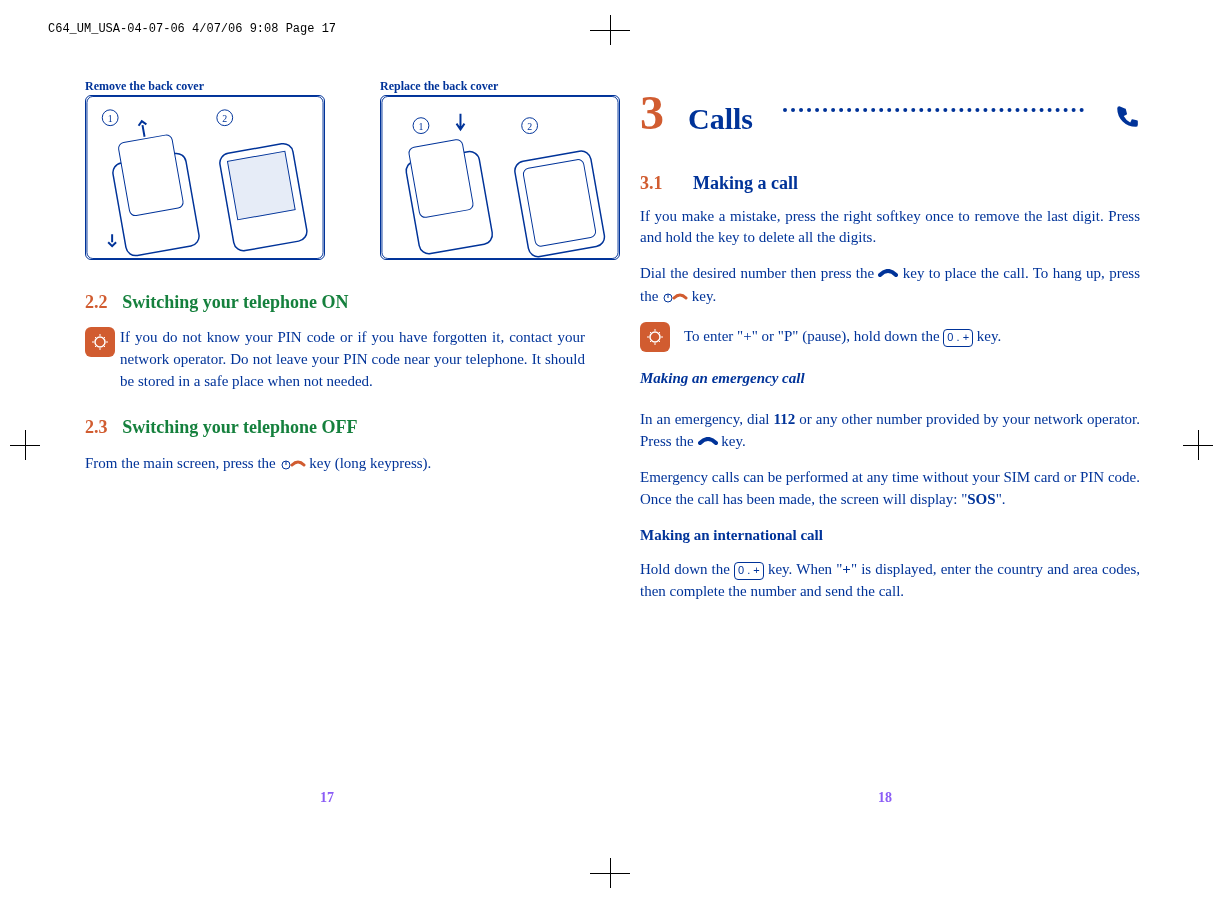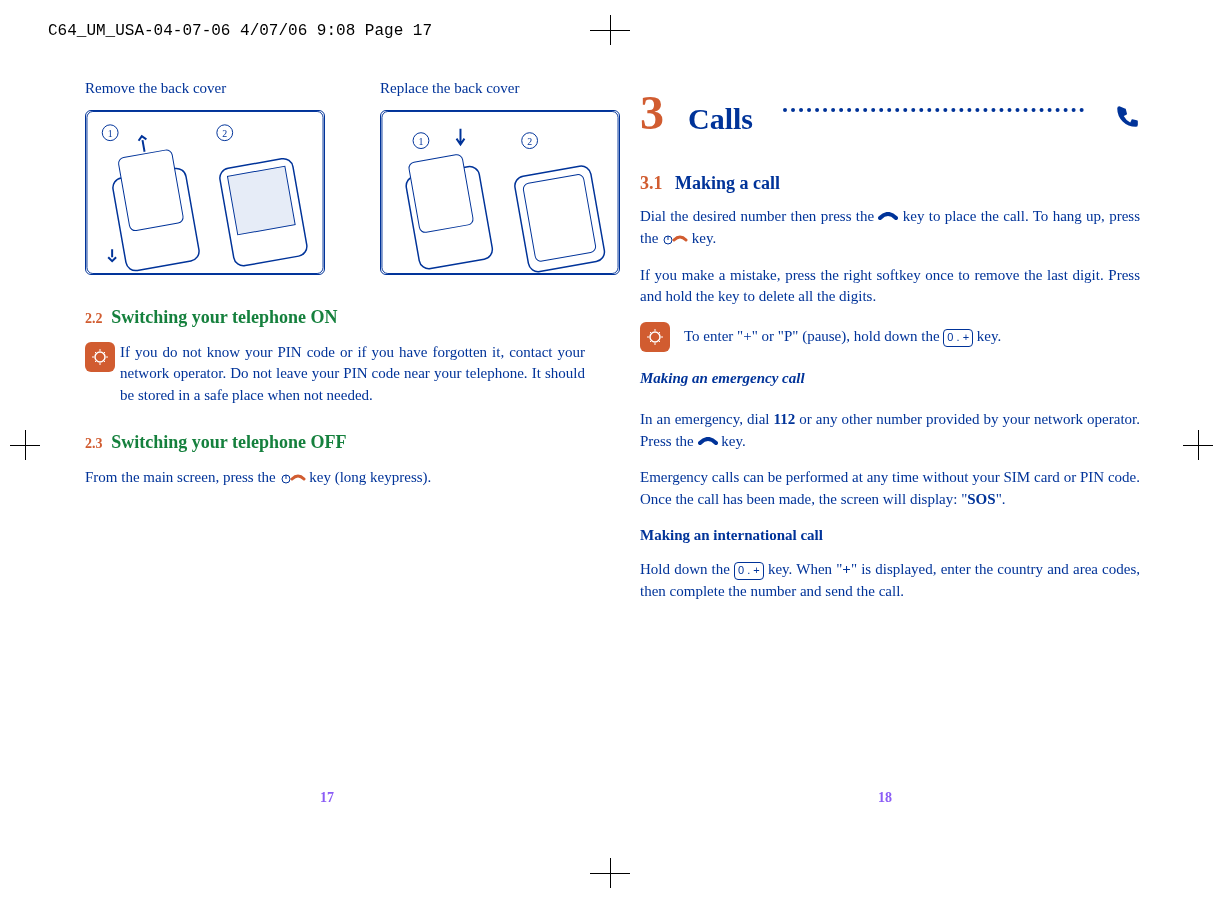--- a/index.html
+++ b/index.html
@@ -8,21 +8,21 @@
     background: #fff;
     width: 1223px;
     height: 898px;
     position: relative;
   }
   .header-line {
     position: absolute;
     top: 22px;
     left: 48px;
     font-family: 'Courier New', monospace;
-    font-size: 16px;
+    font-size: 12px;
     color: #000;
     text-align: center;
   }
   .crop-marks {
     position: absolute;
     top: 20px;
     left: 590px;
     width: 40px;
     height: 30px;
   }
@@ -75,54 +75,53 @@
     top: 78px;
     width: 500px;
     color: #003399;
     font-size: 15px;
     line-height: 1.45;
   }
   .page-left { left: 85px; }
   .page-right { left: 640px; }
 
   .heading-small {
-    font-weight: normal;
-    font-size: 15px;
-    margin-bottom: 10px;
+    font-weight: bold;
+    font-size: 12px;
   }
   .diagram-row { display:flex; gap: 55px; margin-bottom: 22px; }
   .diagram-col { flex: 0 0 auto; }
   .diagram {
     width: 240px;
     height: 165px;
     border: 1px solid #003399;
     border-radius: 6px;
   }
   .section-title { margin: 14px 0 12px; font-weight: bold; }
-  .section-num { color: #d15c30; font-weight: bold; margin-right: 5px; font-size: 14px; }
+  .section-num { color: #d15c30; font-weight: bold; margin-right: 11px; font-size: 18px; }
   .section-text { color: #15803d; font-size: 18px; font-weight: bold; }
   .para { text-align: justify; margin-bottom: 14px; }
   .note { display:flex; gap: 5px; margin: 12px 0 22px; }
   .note-icon {
     width: 30px; height: 30px; background:#d15c30;
     border-radius: 6px; flex:0 0 30px;
     display:flex; align-items:center; justify-content:center;
     color:#fff; font-size:18px;
   }
   .note-body { flex:1; text-align: justify; }
   .inline-note { display:flex; gap:14px; align-items:center; margin-bottom:16px; }
 
   .chapter-row { display:flex; align-items:baseline; gap:24px; margin-bottom:22px; }
   .chapter-num { color:#d15c30; font-size:48px; font-weight:bold; }
   .chapter-title { color:#003399; font-size:30px; font-weight:bold; flex:0 0 auto; }
   .dots { flex:1; border-bottom: 4px dotted #003399; height:6px; align-self:center; margin: 0 6px 8px;}
   .phone-icon svg { width:26px; height:26px; }
 
   .subhead { font-size:18px; font-weight:bold; margin-bottom:10px; }
-  .sub-num { color:#d15c30; margin-right:8px; }
+  .sub-num { color:#d15c30; margin-right:26px; }
   .bold { font-weight:bold; }
   .key-icon { display:inline-block; vertical-align:middle; }
   .key-icon svg { vertical-align:middle; }
   .page-num {
     position:absolute;
     top: 790px;
     color:#8b5cf6;
     font-weight:bold;
     font-size:14px;
   }
@@ -223,39 +222,39 @@
           <path d="M5 3 q-2 0 -2 2 q0 7 5 12 q5 5 12 5 q2 0 2 -2 v-3 q0 -1 -1 -1 l-4 -1 q-1 0 -1 1 l-1 2 q-4 -2 -6 -6 l2 -1 q1 0 1 -1 l-1 -4 q0 -1 -1 -1 z" fill="#003399"></path>
         </svg>
     </span>
   </div>
 
   <div class="subhead">
     <span class="sub-num">3.1</span>
     <span>Making a call</span>
   </div>
 
+  <p class="para">If you make a mistake, press the right softkey once to remove the last digit. Press and hold the key to delete all the digits.</p>
+
   <p class="para">
     <span>Dial the desired number then press the </span>
     <span class="key-icon">
       <svg width="20" height="12">
           <path d="M2 6 q8 -8 16 0" fill="none" stroke="#003399" stroke-width="4" stroke-linecap="round"></path>
         </svg>
     </span>
     <span> key to place the call. To hang up, press the </span>
     <span class="key-icon">
       <svg width="26" height="14">
           <circle cx="6" cy="7" r="4" fill="none" stroke="#003399"></circle>
           <path d="M6 3 v4" stroke="#003399"></path>
           <path d="M12 7 q6 -6 12 0" fill="none" stroke="#d15c30" stroke-width="3" stroke-linecap="round"></path>
         </svg>
     </span>
     <span> key.</span>
   </p>
-
-  <p class="para">If you make a mistake, press the right softkey once to remove the last digit. Press and hold the key to delete all the digits.</p>
 
   <div class="inline-note">
     <div class="note-icon">
       <svg width="18" height="18" viewBox="0 0 18 18">
           <circle cx="9" cy="9" r="5" fill="none" stroke="#fff" stroke-width="1.5"></circle>
           <path d="M9 3 v-2 M9 17 v-2 M3 9 h-2 M17 9 h-2 M5 5 l-1 -1 M13 13 l1 1 M5 13 l-1 1 M13 5 l1 -1" stroke="#fff"></path>
         </svg>
     </div>
     <div>
       <span>To enter "+" or "P" (pause), hold down the </span>

